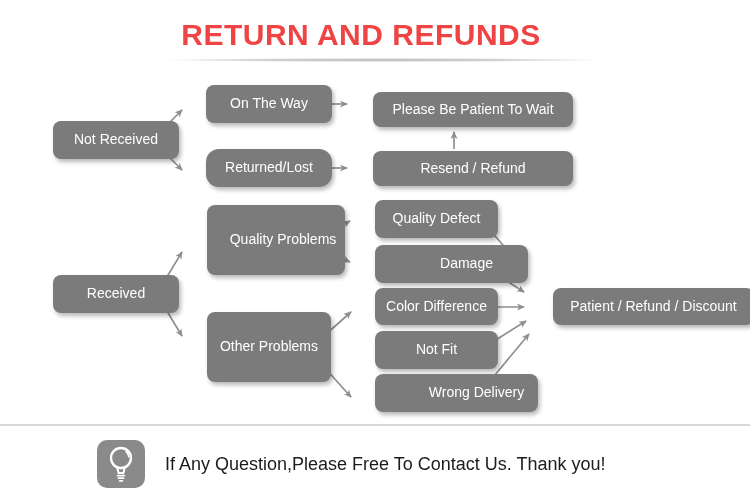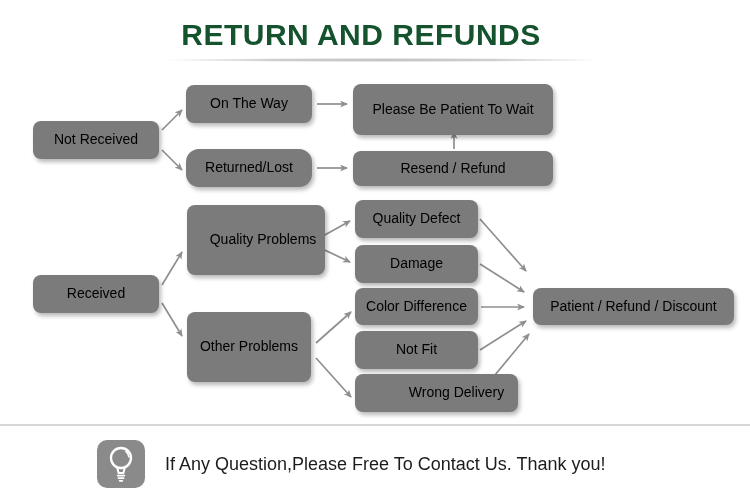--- a/index.html
+++ b/index.html
@@ -7,37 +7,38 @@
     position: relative;
     width: 750px; height: 500px;
     background: #ffffff;
     font-family: "Liberation Sans", "DejaVu Sans", sans-serif;
     overflow: hidden;
   }
   .page-title {
     position: absolute; left: 0; top: 18px; width: 722px;
     text-align: center;
     font-size: 30px; font-weight: bold; letter-spacing: 0.5px;
-    color: #14532d;
+    color: #ef4444;
   }
   .title-underline {
     position: absolute; left: 155px; top: 58px; width: 455px; height: 4px;
     background: radial-gradient(ellipse 50% 50% at 50% 50%, #bdbdbd 0%, #cfcfcf 55%, rgba(220,220,220,0) 98%);
     border-radius: 2px;
   }
   .node {
     position: absolute;
     background: #7b7b7b;
     border-radius: 8px;
-    color: #000000;
+    color: #ffffff;
     font-size: 14px;
     display: flex; align-items: center; justify-content: center;
     text-align: center;
     box-shadow: 2px 3px 4px rgba(0,0,0,0.28);
     line-height: 1.1;
+    margin-left: 20px;
   }
   #arrow-layer { position: absolute; left: 0; top: 0; }
   .footer-divider {
     position: absolute; left: 0; top: 424px; width: 750px; height: 2px;
     background: #d7d7d7;
   }
   .footer-icon-box {
     position: absolute; left: 97px; top: 440px; width: 48px; height: 48px;
     background: #8a8a8a; border-radius: 10px;
     display: flex; align-items: center; justify-content: center;
@@ -78,27 +79,27 @@
       <line x1="480" y1="264" x2="524" y2="292" marker-end="url(#ah)"></line>
       <line x1="481" y1="307" x2="524" y2="307" marker-end="url(#ah)"></line>
       <line x1="480" y1="350" x2="526" y2="321" marker-end="url(#ah)"></line>
       <line x1="480" y1="393" x2="529" y2="334" marker-end="url(#ah)"></line>
     </g>
   </svg>
 
   <div class="node" style="left:33px; top:121px; width:126px; height:38px;">Not Received</div>
   <div class="node" style="left:186px; top:85px; width:126px; height:38px;">On The Way</div>
   <div class="node" style="left:186px; top:149px; width:126px; height:38px;border-radius:13px;">Returned/Lost</div>
-  <div class="node" style="left:353px; top:84px; width:200px; height:51px;">Please Be Patient To Wait</div>
+  <div class="node" style="left:353px; top:92px; width:200px; height:35px;">Please Be Patient To Wait</div>
   <div class="node" style="left:353px; top:151px; width:200px; height:35px;">Resend / Refund</div>
   <div class="node" style="left:33px; top:275px; width:126px; height:38px;">Received</div>
   <div class="node" style="left:187px; top:205px; width:124px; height:70px;padding-left:14px;">Quality Problems</div>
   <div class="node" style="left:187px; top:312px; width:124px; height:70px;">Other Problems</div>
   <div class="node" style="left:355px; top:200px; width:123px; height:38px;">Quality Defect</div>
-  <div class="node" style="left:355px; top:245px; width:123px; height:38px;">Damage</div>
+  <div class="node" style="left:355px; top:245px; width:123px; height:38px;padding-left:30px;">Damage</div>
   <div class="node" style="left:355px; top:288px; width:123px; height:37px;">Color Difference</div>
   <div class="node" style="left:355px; top:331px; width:123px; height:38px;">Not Fit</div>
   <div class="node" style="left:355px; top:374px; width:123px; height:38px;padding-left:40px;">Wrong Delivery</div>
   <div class="node" style="left:533px; top:288px; width:201px; height:37px;">Patient / Refund / Discount</div>
 
   <div class="footer-divider"></div>
   <div class="footer-icon-box">
     <svg width="48" height="48" viewBox="0 0 48 48">
       <g stroke="#ffffff" fill="none" stroke-linecap="round">
         <circle cx="24" cy="18" r="10" stroke-width="2.3"></circle>

